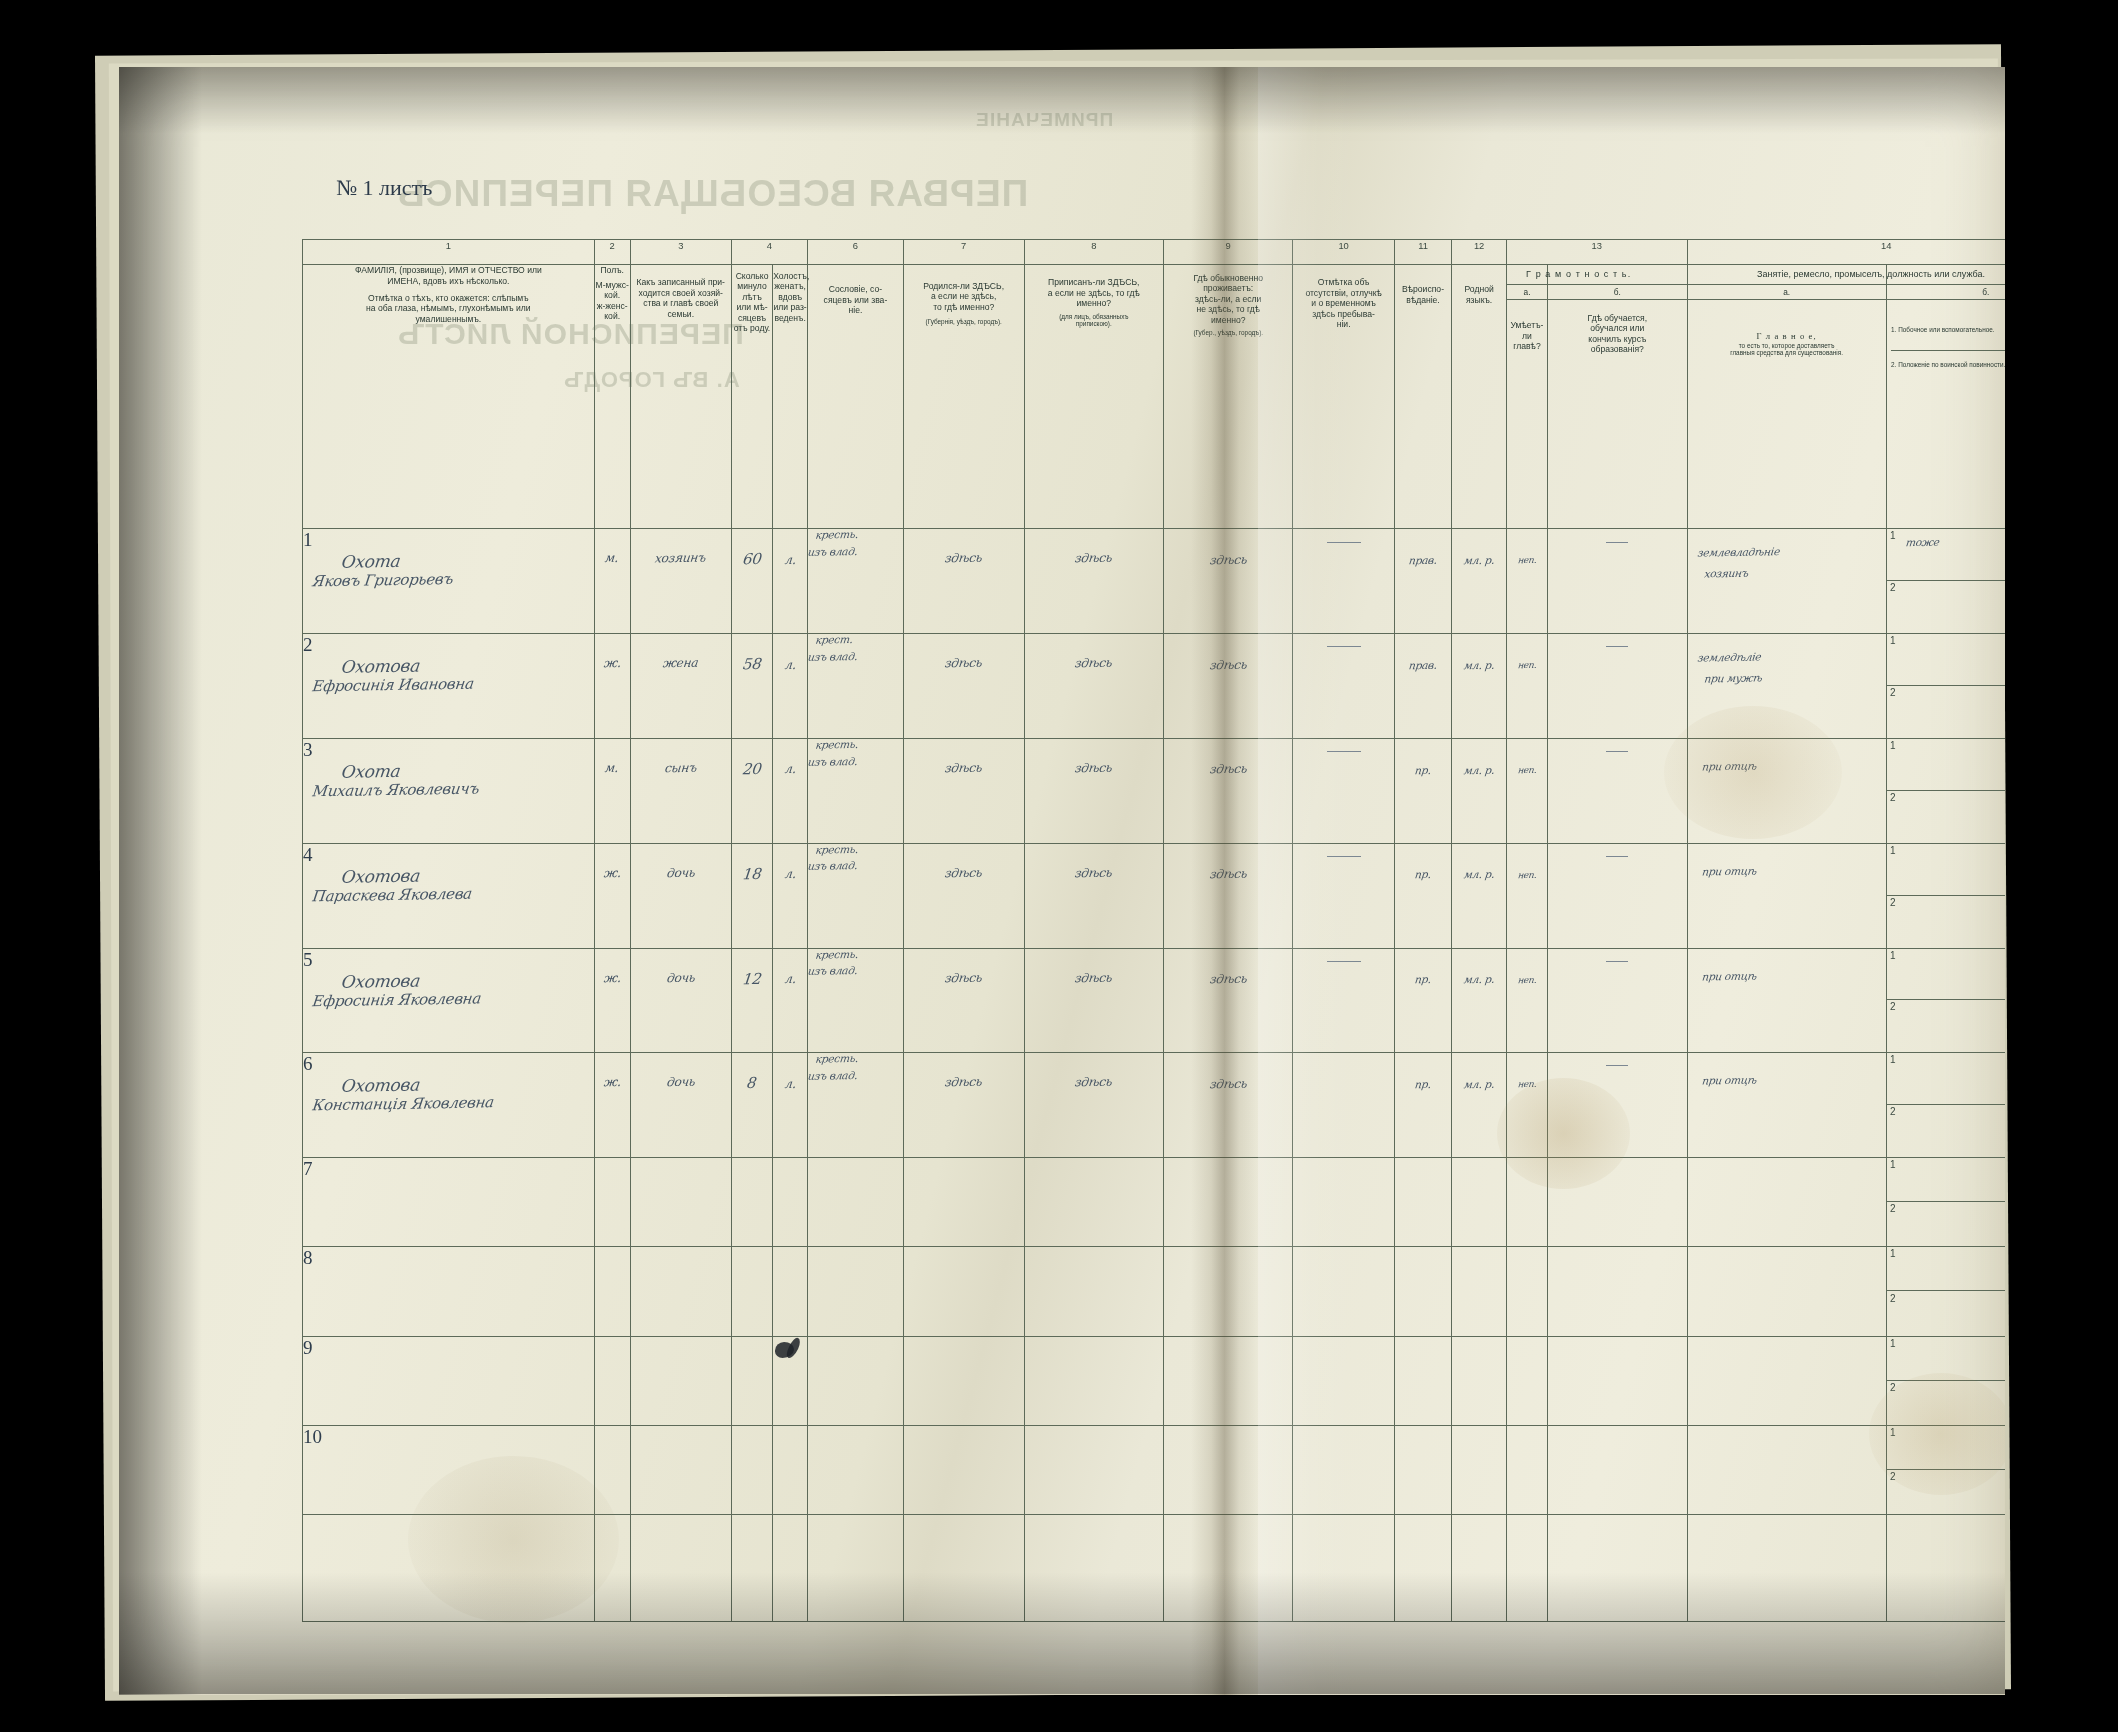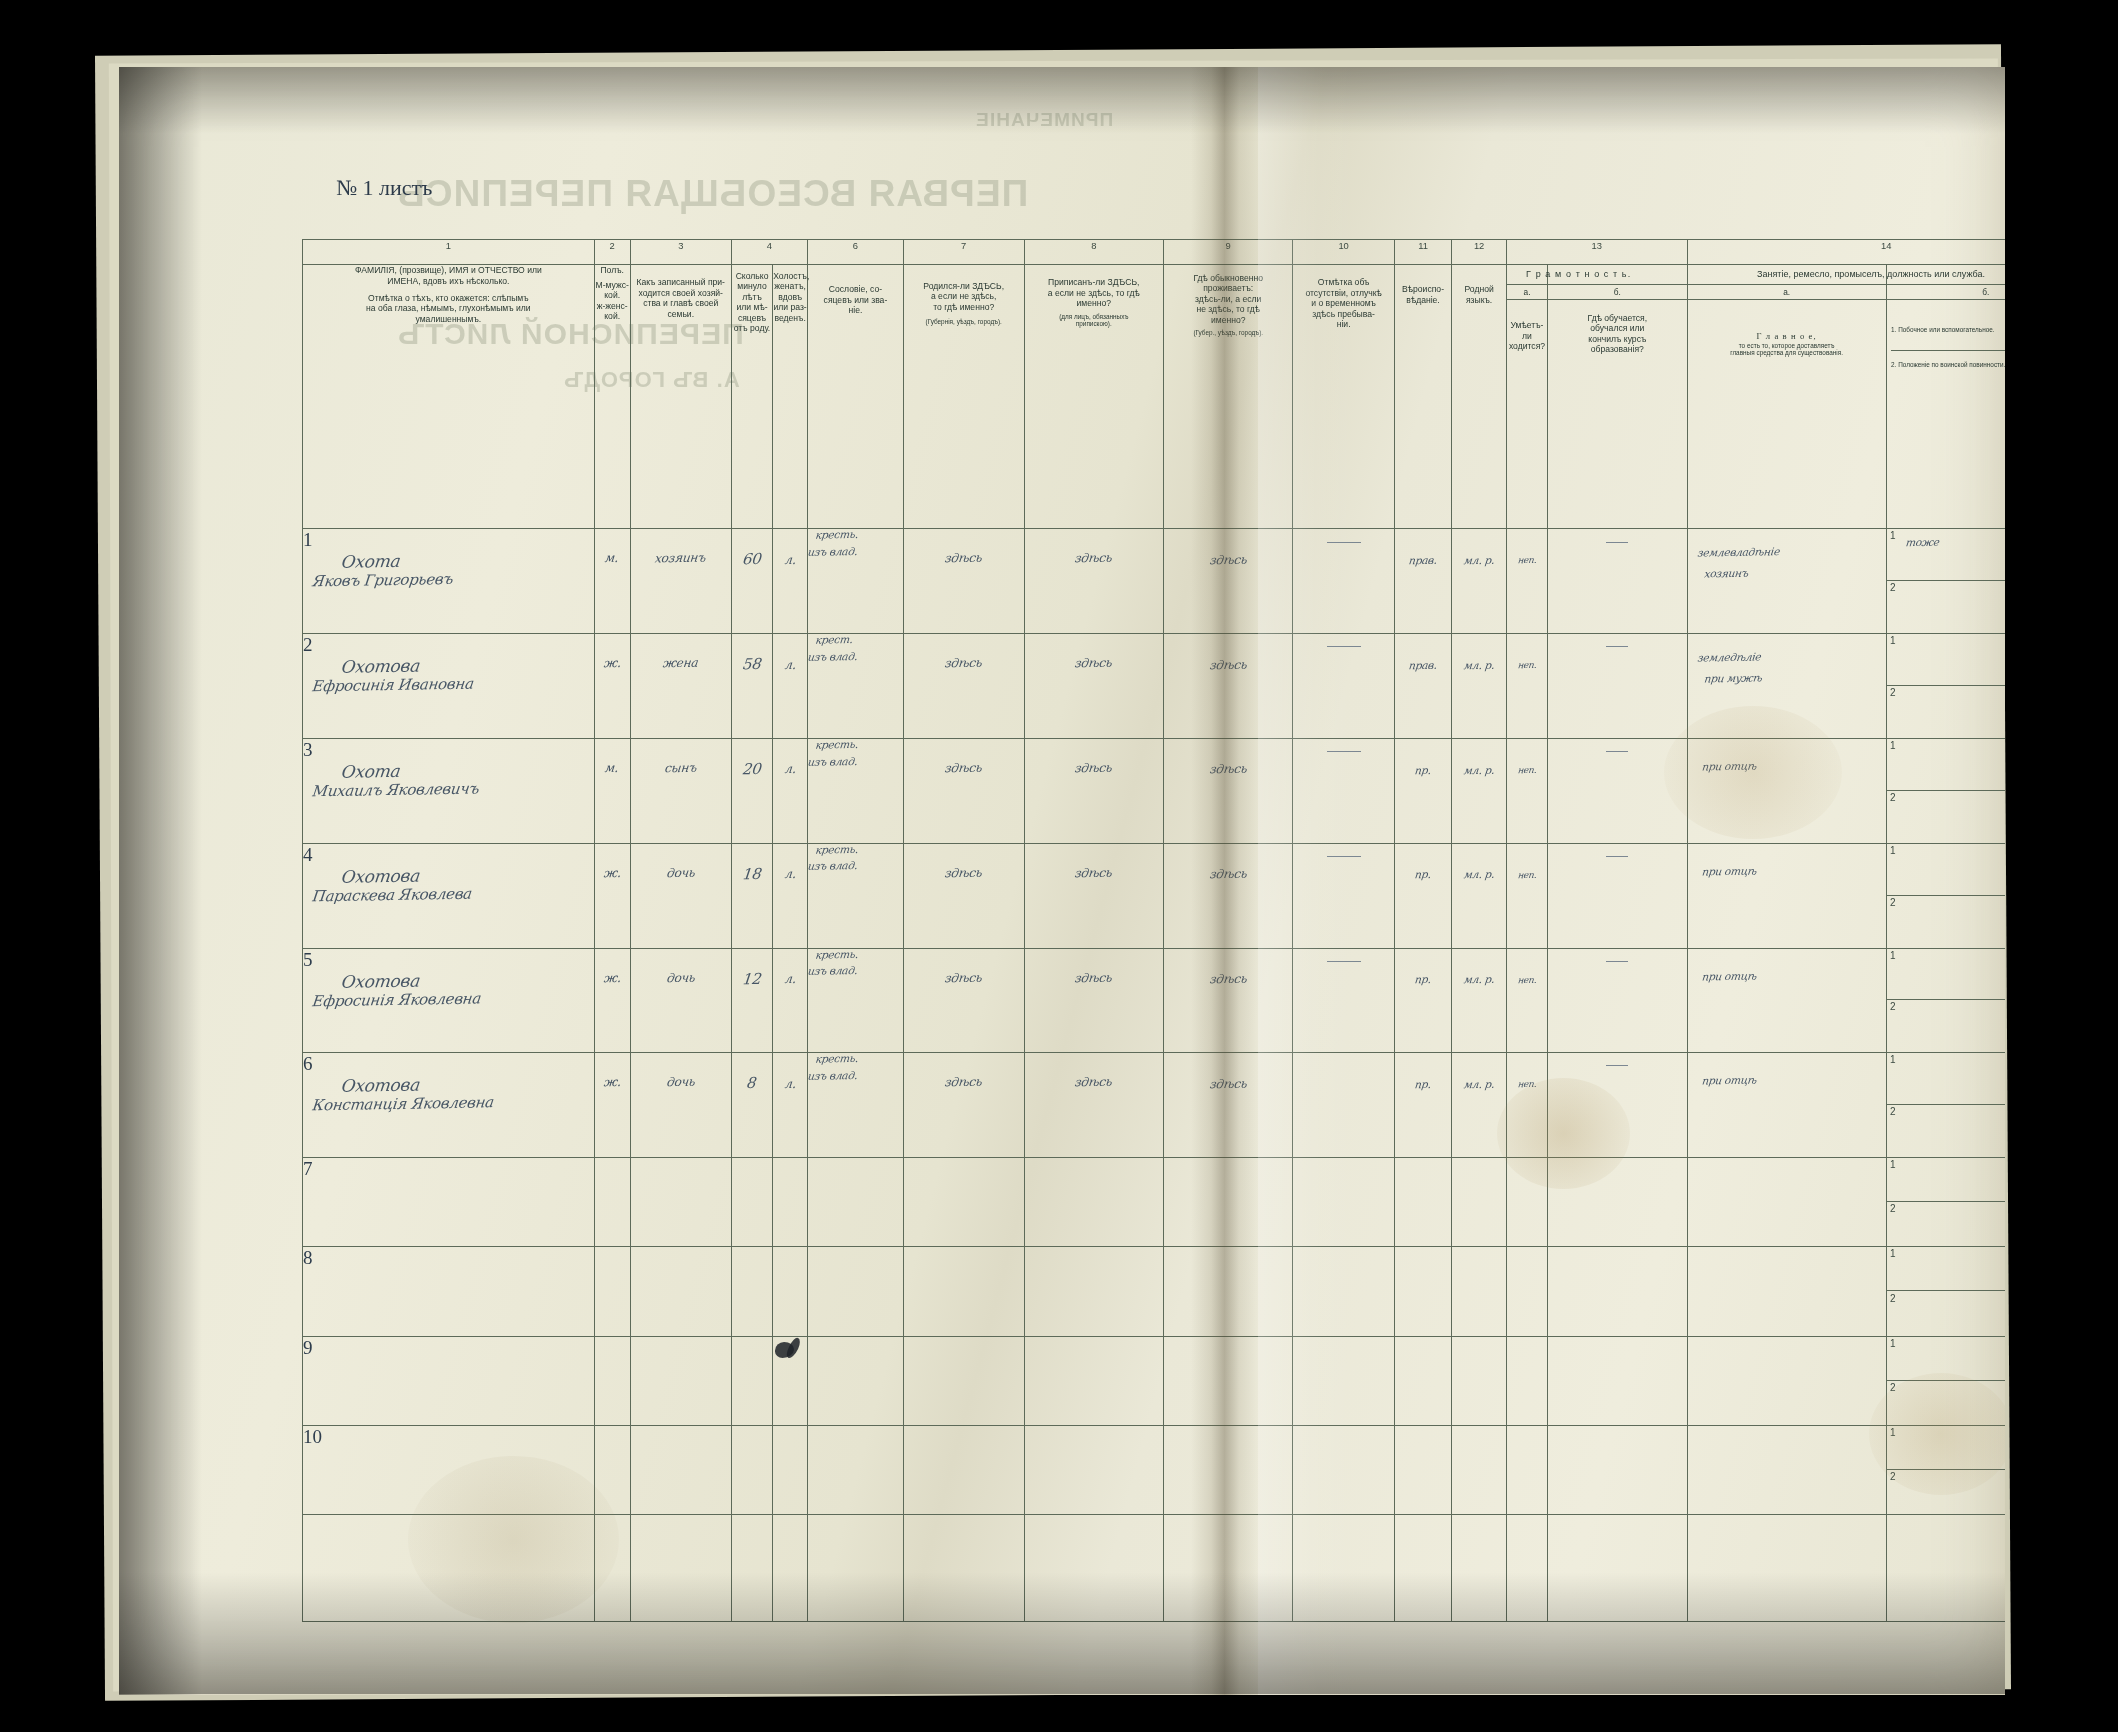--- a/index.html
+++ b/index.html
@@ -389,21 +389,21 @@
             <div>Родной</div>
             <div>языкъ.</div>
           </td>
 
           <td class="hdr xs" style="padding:0">
             <div style="border-bottom:0.6px solid #5d6a59; height:19px; line-height:19px; font-size:8.3px; white-space:nowrap; position:relative; left:0;">&nbsp;</div>
             <div style="border-bottom:0.6px solid #5d6a59; height:14.4px; line-height:14.4px; font-size:8.3px;">а.</div>
             <div style="padding-top:20px;">
               <div>Умѣетъ-</div>
               <div>ли</div>
-              <div>ходится?</div>
+              <div>главѣ?</div>
             </div>
           </td>
           <td class="hdr sm" style="padding:0">
             <div style="border-bottom:0.6px solid #5d6a59; height:19px; line-height:19px; font-size:9px; letter-spacing:1.1px; position:relative;">
               <span style="position:absolute; left:-61px; width:183px; text-align:center;">Г р а м о т н о с т ь.</span>
             </div>
             <div style="border-bottom:0.6px solid #5d6a59; height:14.4px; line-height:14.4px; font-size:8.3px;">б.</div>
             <div style="padding-top:12.2px;">
               <div>Гдѣ обучается,</div>
               <div>обучался или</div>

